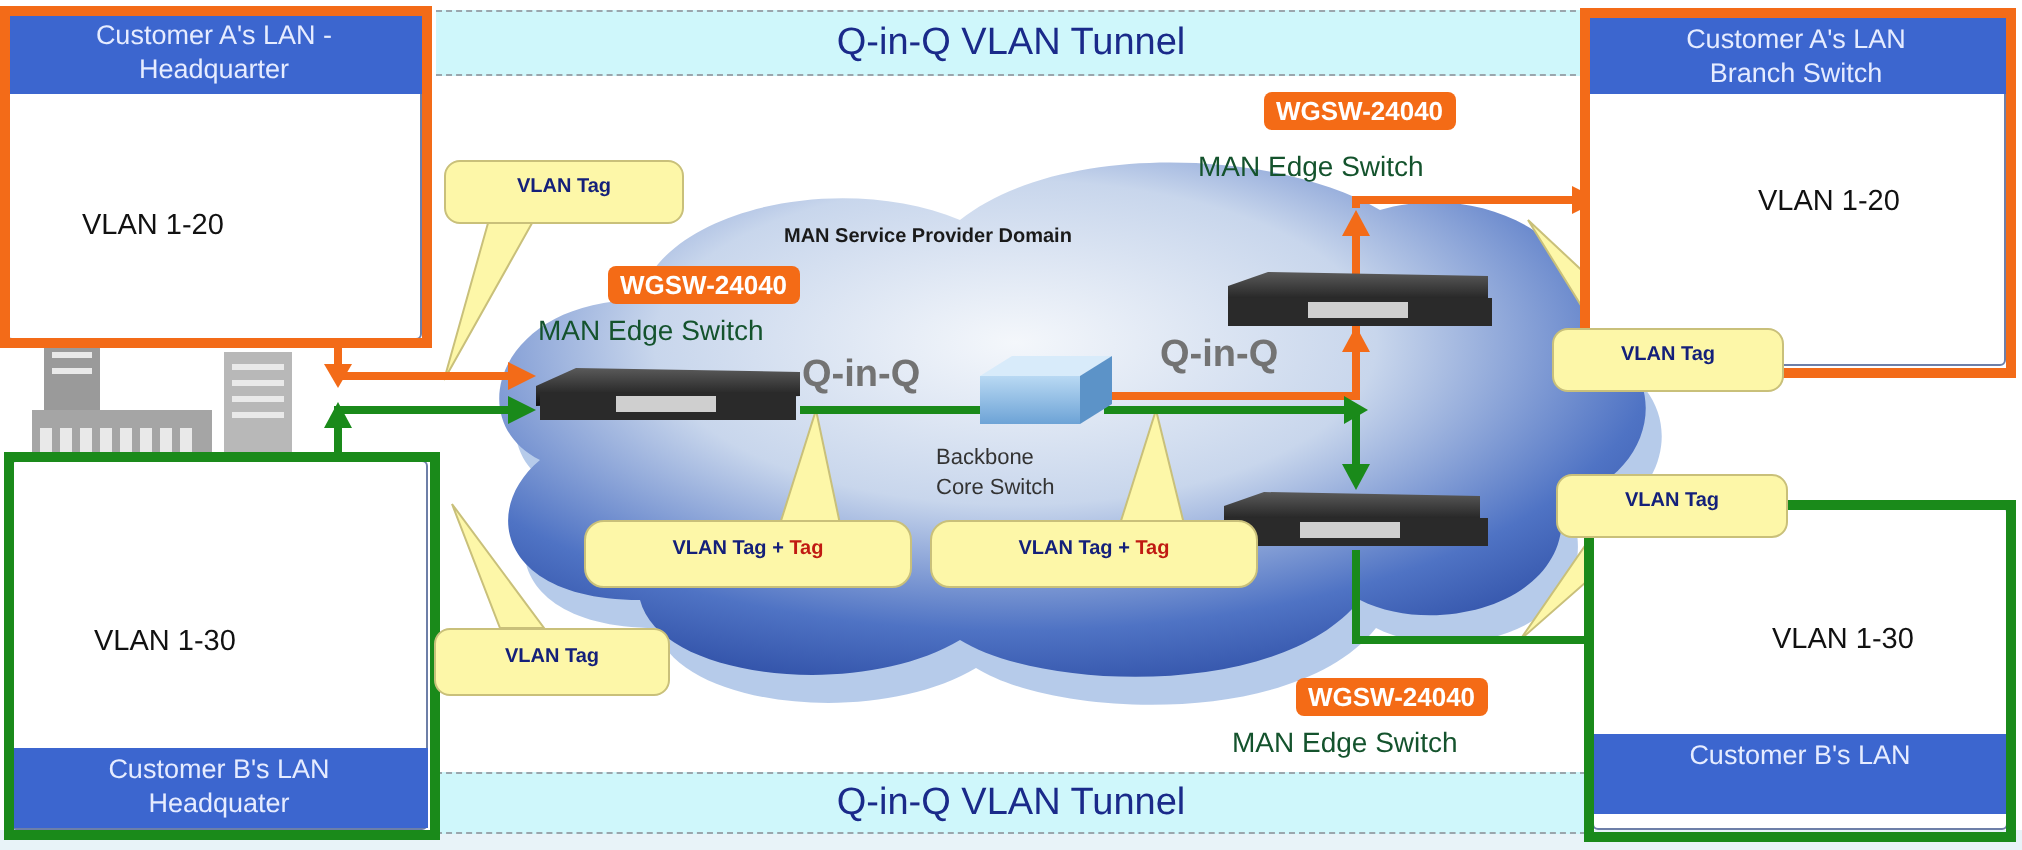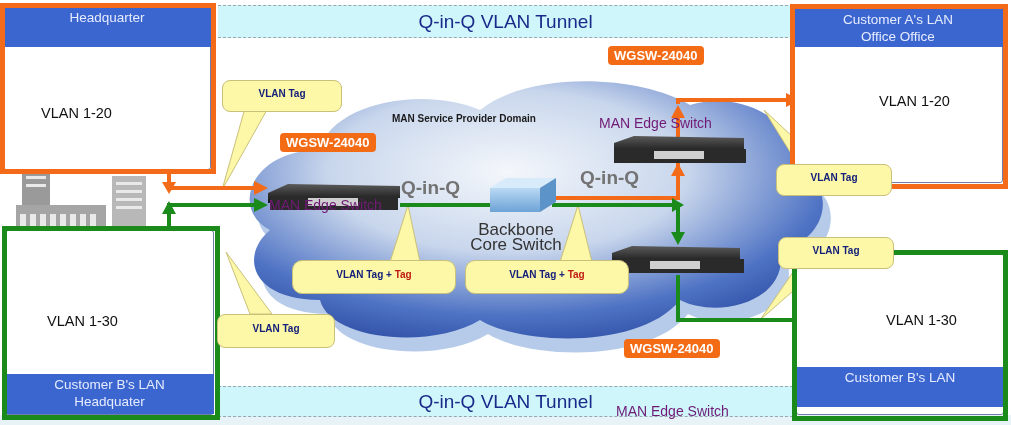--- a/index.html
+++ b/index.html
@@ -7,27 +7,27 @@
   .abs { position:absolute; }
   
   .tunnel { position:absolute; background:#cff7fb; border-top:1px dashed #9aa6ad; border-bottom:1px dashed #9aa6ad; color:#1a2a8a; font-size:19px; text-align:center; }
   
   .cbox { position:absolute; background:#ffffff; box-sizing:border-box; }
   .cbox .inner { position:absolute; left:0; top:0; right:0; bottom:0; border:1px solid #6d7fa8; border-radius:3px; background:#fff; }
   .cbox .hdr { position:absolute; left:0; right:0; background:#3c66cf; color:#e6ecff; font-size:13.5px; text-align:center; line-height:17px; }
   .vlan-label { position:absolute; font-size:14.5px; color:#111; }
   .orange-frame { position:absolute; border:5px solid #f36b18; box-sizing:border-box; }
   .green-frame { position:absolute; border:5px solid #1a8a1a; box-sizing:border-box; }
-  .model-badge { position:absolute; background:#f46b16; color:#fff; font-weight:bold; font-size:13px; padding:2px 6px; border-radius:4px; }
-  .edge-label { position:absolute; color:#701a75; font-size:14px;margin-top:40px; }
+  .model-badge { position:absolute; background:#f46b16; color:#fff; font-weight:bold; font-size:13px; padding:2px 6px; border-radius:4px;margin-left:24px; }
+  .edge-label { position:absolute; color:#14532d; font-size:14px; }
   .qinq { position:absolute; color:#737373; font-weight:bold; font-size:19px; }
   .domain-title { position:absolute; color:#1a1a1a; font-weight:bold; font-size:10px; }
   .callout-text { position:absolute; font-weight:bold; font-size:10px; color:#14207a; text-align:center; }
   .callout-text .red { color:#c01a12; }
-  .backbone { position:absolute; font-size:17px; color:#333; text-align:center; line-height:15px; }
+  .backbone { position:absolute; font-size:11px; color:#333; text-align:left; line-height:15px; }
 </style>
 </head>
 <body>
 
 <svg class="abs" style="left:0;top:0" width="1011" height="425">
   <defs>
     <radialGradient id="cloudGrad" cx="45%" cy="35%" r="70%">
       <stop offset="0%" stop-color="#f4f7fb"></stop>
       <stop offset="45%" stop-color="#c8d6ec"></stop>
       <stop offset="80%" stop-color="#4f73c4"></stop>
@@ -156,31 +156,32 @@
 <div class="tunnel" style="left:218px;top:5px;width:575px;height:31px;line-height:31px;">
   <span>Q-in-Q VLAN Tunnel</span>
 </div>
 <div class="tunnel" style="left:218px;top:386px;width:575px;height:29px;line-height:29px;">
   <span>Q-in-Q VLAN Tunnel</span>
 </div>
 
 <div class="cbox" style="left:3px;top:5px;width:208px;height:165px;">
   <div class="inner"></div>
   <div class="hdr" style="top:2px;height:38px;padding-top:2px;">
+    <div>Customer A's LAN  -</div>
     <div>Headquarter</div>
   </div>
   <div class="vlan-label" style="left:38px;top:100px;">VLAN 1-20</div>
 </div>
 <div class="orange-frame" style="left:0;top:3px;width:216px;height:171px;"></div>
 
 <div class="cbox" style="left:793px;top:7px;width:210px;height:176px;">
   <div class="inner"></div>
   <div class="hdr" style="top:2px;height:36px;padding-top:2px;">
     <div>Customer A's LAN</div>
-    <div>Office Office</div>
+    <div>Branch Switch</div>
   </div>
   <div class="vlan-label" style="left:86px;top:86px;">VLAN 1-20</div>
 </div>
 <div class="orange-frame" style="left:790px;top:4px;width:218px;height:185px;"></div>
 
 <div class="cbox" style="left:5px;top:230px;width:209px;height:185px;">
   <div class="inner"></div>
   <div class="hdr" style="top:144px;height:38px;padding-top:2px;">
     <div>Customer B's LAN</div>
     <div>Headquater</div>

